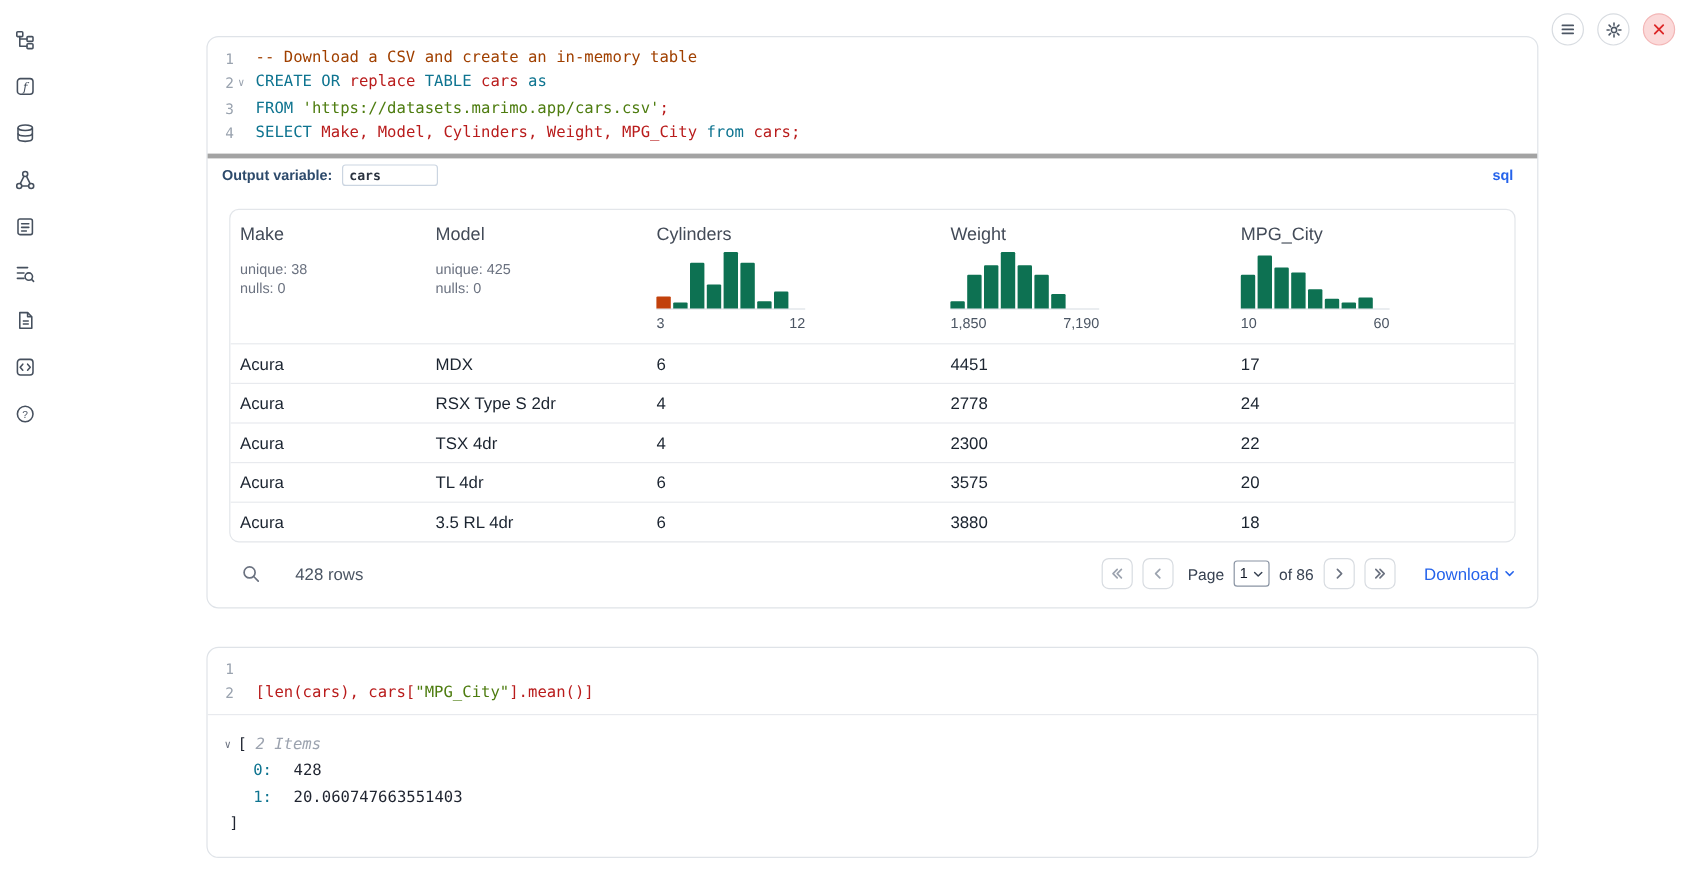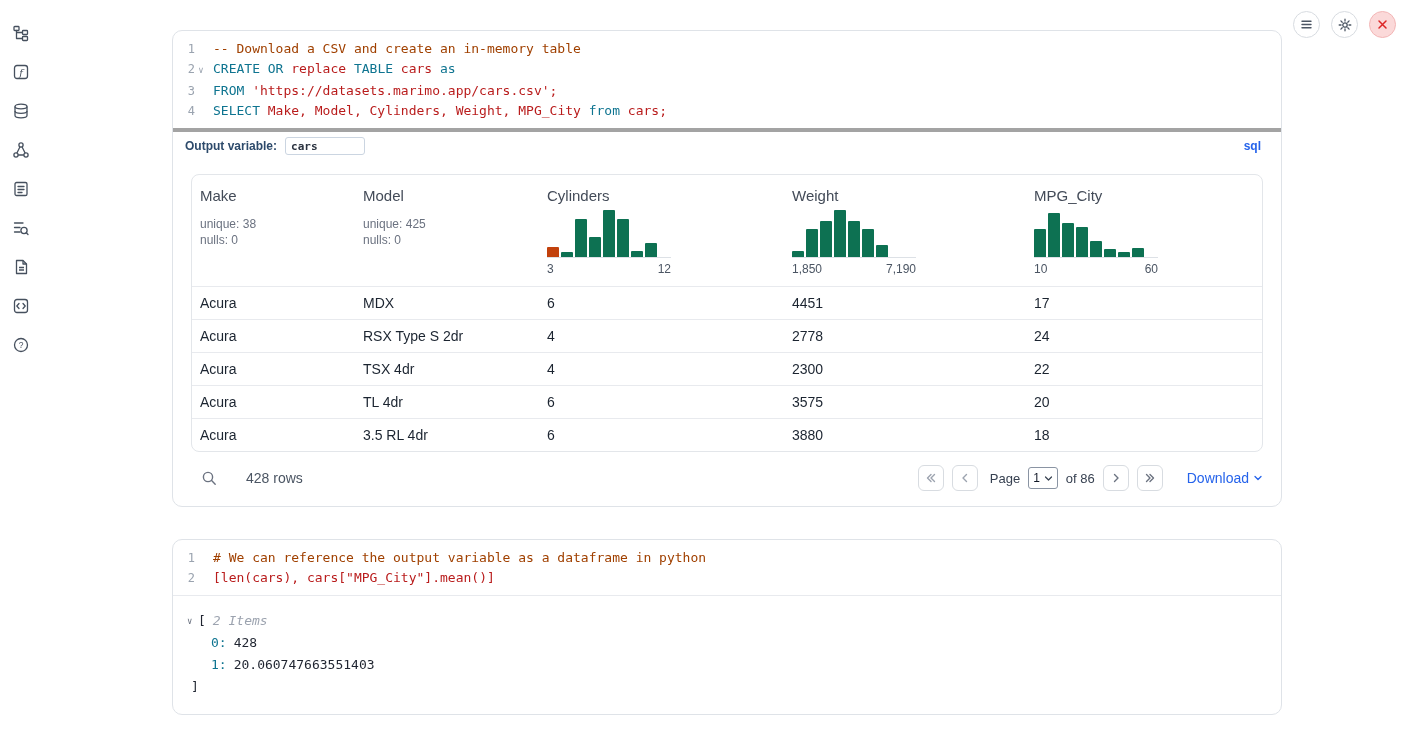--- a/index.html
+++ b/index.html
@@ -20,21 +20,21 @@
   .cell-card { border:1px solid #dfe3e8; border-radius:10px; background:#fff; }
 
   
   .code-area { padding:8px 0 7px; }
   .code-line { display:flex; line-height:20px; font-family:"DejaVu Sans Mono", monospace; font-size:13px; }
   .gutter { width:22px; text-align:right; color:#9aa3af; font-size:12px; flex:none; }
   .fold { width:12px; color:#9aa3af; font-size:9px; text-align:center; flex:none; line-height:22px; }
   .code-text { padding-left:6px; white-space:pre; color:#1f2430; }
   .tk-kw { color:#0e7490; }
   .tk-cm { color:#a04000; }
-  .tk-st { color:#b91c1c; }
+  .tk-st { color:#4d7c0f; }
   .tk-pl { color:#b91c1c; }
 
   
   .outvar-bar { display:flex; align-items:center; border-top:4px solid #a3a3a3; padding:5px 20px 5px 12px; gap:8px; }
   .outvar-label { font-size:12px; font-weight:bold; color:#2d4a6b; }
   .outvar-input { width:80px; height:18px; border:1px solid #cbd5e1; border-radius:3px; font-size:11px; font-weight:bold; color:#2b3340; padding:0 5px; font-family:"DejaVu Sans Mono", monospace; outline:none; }
   .lang-badge { margin-left:auto; color:#2563eb; font-size:12px; font-weight:bold; }
 
   
   .table-card { margin:14px 18px 0; border:1px solid #e3e6ea; border-radius:8px; overflow:hidden; }
@@ -62,21 +62,21 @@
   .download { color:#2563eb; font-size:14px; margin-left:16px; display:flex; align-items:center; gap:4px; cursor:pointer; }
 
   
   .cell-gap { margin-top:32px; }
   .tree { font-family:"DejaVu Sans Mono", monospace; font-size:13px; line-height:22px; padding:14px 0 16px 14px; color:#1f2430; border-top:1px solid #e8eaee; }
   .tree-row { display:flex; align-items:center; }
   .tree-caret { color:#6b7280; font-size:9px; width:11px; cursor:pointer; }
   .items-label { color:#9ca3af; font-style:italic; margin-left:7px; }
   .tree-entry { padding-left:24px; }
   .tree-key { color:#0e7490; }
-  .tree-val { margin-left:7px; }
+  .tree-val { margin-left:18px; }
   .tree-close { padding-left:4px; }
 </style>
 </head>
 <body>
 
 <div class="sidebar">
   <div class="side-icon">
     <svg width="18" height="18" viewBox="0 0 18 18" fill="none" stroke="currentColor" stroke-width="1.3" stroke-linecap="round" stroke-linejoin="round">
         <rect x="2" y="2.5" width="5" height="4" rx="0.8"></rect>
         <rect x="10.5" y="6.5" width="5" height="4" rx="0.8"></rect>
@@ -349,21 +349,20 @@
         </div>
       </div>
     </div>
   </div>
 
   <div class="cell-card cell-gap">
     <div class="code-area">
         <div class="code-line">
           <span class="gutter">1</span>
           <span class="fold"></span>
-          <span class="code-text"><span class="tk-cm"># We can reference the output variable as a dataframe in python</span></span>
         </div>
         <div class="code-line">
           <span class="gutter">2</span>
           <span class="fold"></span>
           <span class="code-text"><span class="tk-pl">[len(cars), cars[</span><span class="tk-st">"MPG_City"</span><span class="tk-pl">].mean()]</span></span>
         </div>
       </div>
 
     <div class="tree">
       <div class="tree-row">

